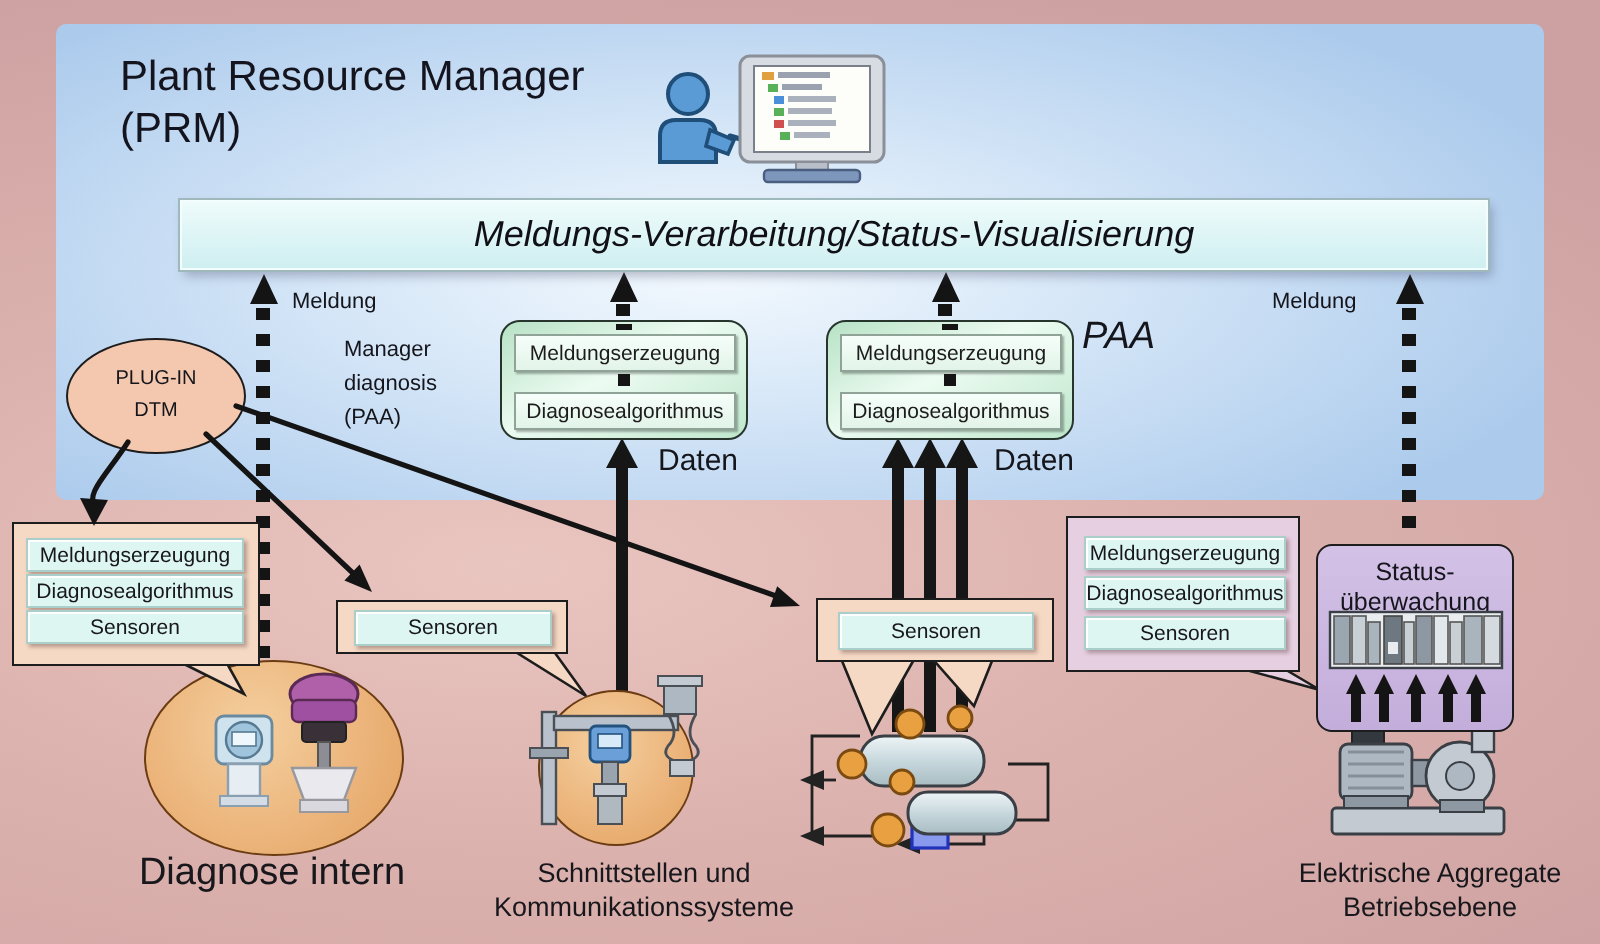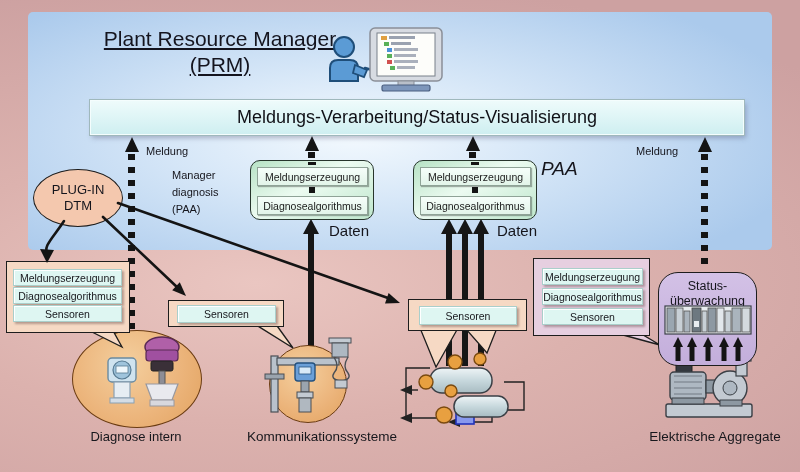--- a/index.html
+++ b/index.html
@@ -7,28 +7,28 @@
     position:relative;width:800px;height:472px;overflow:hidden;
     font-family:"Liberation Sans",sans-serif;color:#15151c;
     background:radial-gradient(ellipse 95% 65% at 32% 60%, #eac6c1 0%, #dcb2ae 45%, #cda1a1 100%);
   }
   .abs{position:absolute;}
   
   .prm-panel{
     left:28px;top:12px;width:744px;height:238px;border-radius:5px;z-index:1;
     background:radial-gradient(ellipse 62% 70% at 44% 52%, #f3f9fe 0%, #d8e8f8 38%, #abcaec 100%);
   }
-  .prm-title{left:60px;top:26px;width:320px;text-align:center;font-size:21px;line-height:26px;z-index:5;color:#14141e;text-decoration:underline;}
+  .prm-title{left:60px;top:26px;width:320px;font-size:21px;line-height:26px;z-index:5;color:#14141e;}
   .banner{
     left:90px;top:100px;width:652px;height:33px;z-index:5;
     background:linear-gradient(#eefbfb,#cfeff1);
     border:1px solid #f4fdfd;outline:1px solid #9fb8bc;
     box-shadow:2px 3px 5px rgba(70,70,100,.35);
     display:flex;align-items:center;justify-content:center;
-    font-size:18px;color:#101016;
+    font-size:18px;color:#101016;font-style:italic;
   }
   
   .greenbox{
     width:122px;height:58px;border:1.4px solid #27352c;border-radius:10px;z-index:5;
     background:linear-gradient(150deg,#b7e2c5 0%,#ecfbf1 45%,#bfe7cd 100%);
   }
   .mintitem{
     position:absolute;left:6px;width:109px;height:17px;
     background:linear-gradient(#f6fefa,#e2f4e9);
     border:1px solid #8fa397;box-shadow:1px 1px 1px rgba(0,0,0,.3);
@@ -38,39 +38,39 @@
   
   .callout{background:#f6d9c4;border:1.3px solid #1d1d1d;z-index:5;}
   .cyanitem{
     background:#def6f2;border:1px solid #aacfcb;
     box-shadow:inset 1px 1px 0 #fff,1.5px 1.5px 2px rgba(90,60,60,.4);
     display:flex;align-items:center;justify-content:center;font-size:10.5px;color:#17171c;
   }
   .purplebox{background:#e6cfe0;border:1.3px solid #1d1d1d;z-index:5;}
   
   .statusbox{
-    left:658px;top:272px;width:99px;height:94px;border:1.4px solid #1d1d1d;border-radius:20px;z-index:5;
+    left:658px;top:272px;width:99px;height:94px;border:1.4px solid #1d1d1d;border-radius:8px;z-index:5;
     background:linear-gradient(#d3c1e6,#c3aedb);
     text-align:center;font-size:12.5px;line-height:15px;padding-top:6px;box-sizing:border-box;
   }
   
   .orange-ellipse{border:1.6px solid #6b3c12;border-radius:50%;z-index:3;
     background:radial-gradient(circle at 42% 35%, #f4cf9e 0%, #ecb57c 55%, #e2a25f 100%);}
   
   .dashv{width:7px;z-index:4;background:repeating-linear-gradient(to bottom,#141414 0px,#141414 6px,transparent 6px,transparent 13px);}
   .ah-up{width:0;height:0;border-left:7px solid transparent;border-right:7px solid transparent;border-bottom:15px solid #141414;z-index:4;}
   .thickv{width:6px;background:#161616;z-index:2;}
   .ah-up-big{width:0;height:0;border-left:8px solid transparent;border-right:8px solid transparent;border-bottom:15px solid #161616;z-index:2;}
   
   .lbl{z-index:5;font-size:11px;color:#15151c;white-space:nowrap;}
   .caption{z-index:5;font-size:13.5px;color:#17171c;text-align:center;line-height:17px;white-space:nowrap;}
   .plugin{
     left:33px;top:169px;width:88px;height:56px;border:1.5px solid #1d1d1d;border-radius:50%;z-index:5;
     background:#f4c8ae;display:flex;flex-direction:column;align-items:center;justify-content:center;
-    font-size:13px;line-height:16px;
+    font-size:10px;line-height:16px;
   }
   svg{display:block;}
   .svglayer{pointer-events:none;}
 </style>
 </head>
 <body>
 
 <div class="canvas">
 
   <div class="abs prm-panel"></div>
@@ -288,21 +288,23 @@
 
   <svg class="abs svglayer" style="left:0;top:0;z-index:6;" width="800" height="472" viewBox="0 0 800 472">
     <path d="M 64 221 C 53 238 42 247 48 254" fill="none" stroke="#141414" stroke-width="2.6" stroke-linecap="round"></path>
     <polygon points="40,249 54,250 47,263" fill="#141414"></polygon>
     <line x1="103" y1="217" x2="178" y2="288" stroke="#141414" stroke-width="2.6" stroke-linecap="round"></line>
     <polygon points="186,296 172.2,290.3 179.8,282.3" fill="#141414"></polygon>
     <line x1="118" y1="203" x2="388" y2="298" stroke="#141414" stroke-width="2.6" stroke-linecap="round"></line>
     <polygon points="400,303 385,303.5 388.6,293.1" fill="#141414"></polygon>
   </svg>
 
-  <div class="abs caption" style="left:66px;top:428px;width:140px;font-size:13px;">Diagnose intern</div>
+  <div class="abs caption" style="left:66px;top:428px;width:140px;font-size:19px;">Diagnose intern</div>
   <div class="abs caption" style="left:232px;top:428px;width:180px;">
+    <div>Schnittstellen und</div>
     <div>Kommunikationssysteme</div>
   </div>
   <div class="abs caption" style="left:635px;top:428px;width:160px;">
     <div>Elektrische Aggregate</div>
+    <div>Betriebsebene</div>
   </div>
 
 </div>
 
 </body></html>

